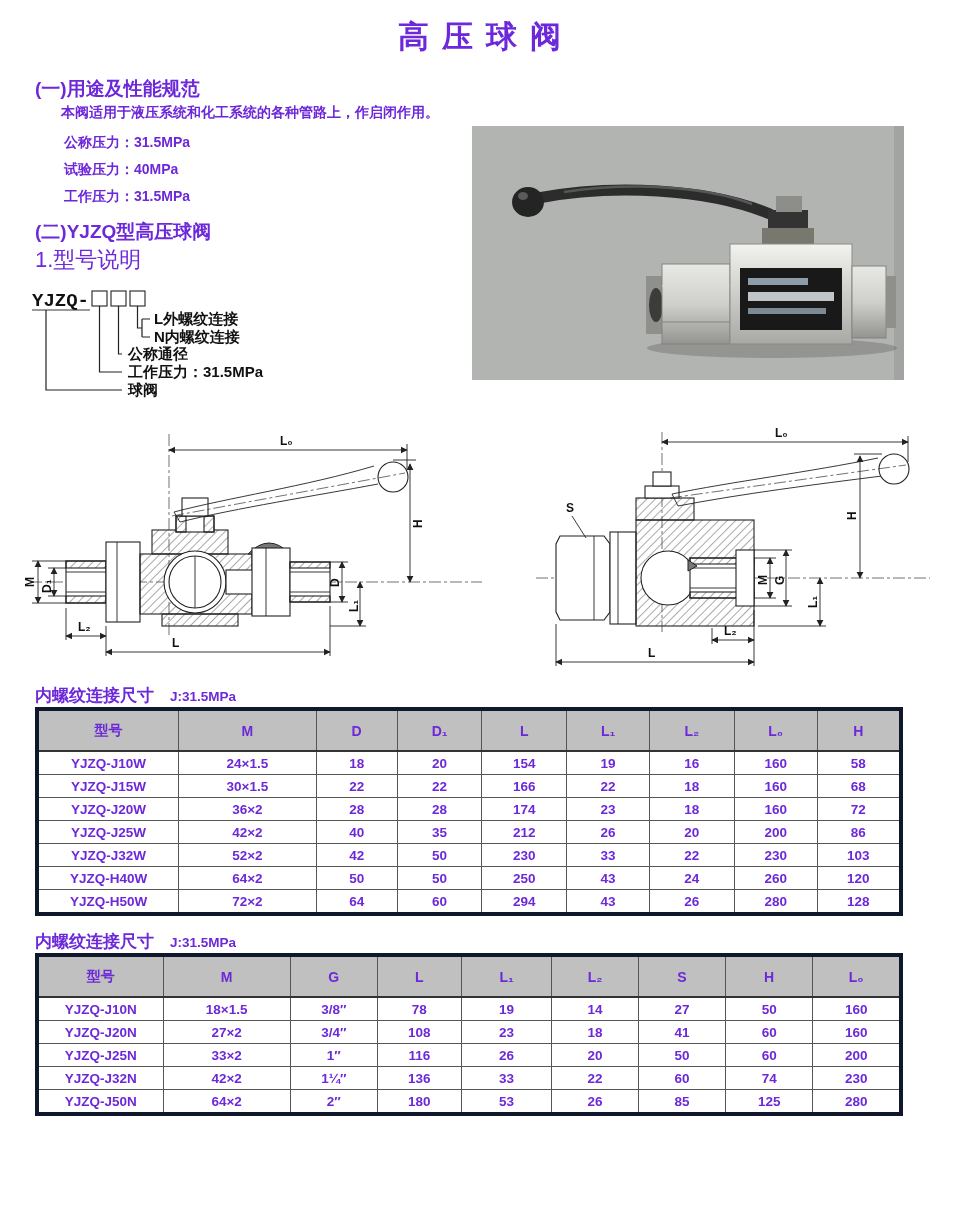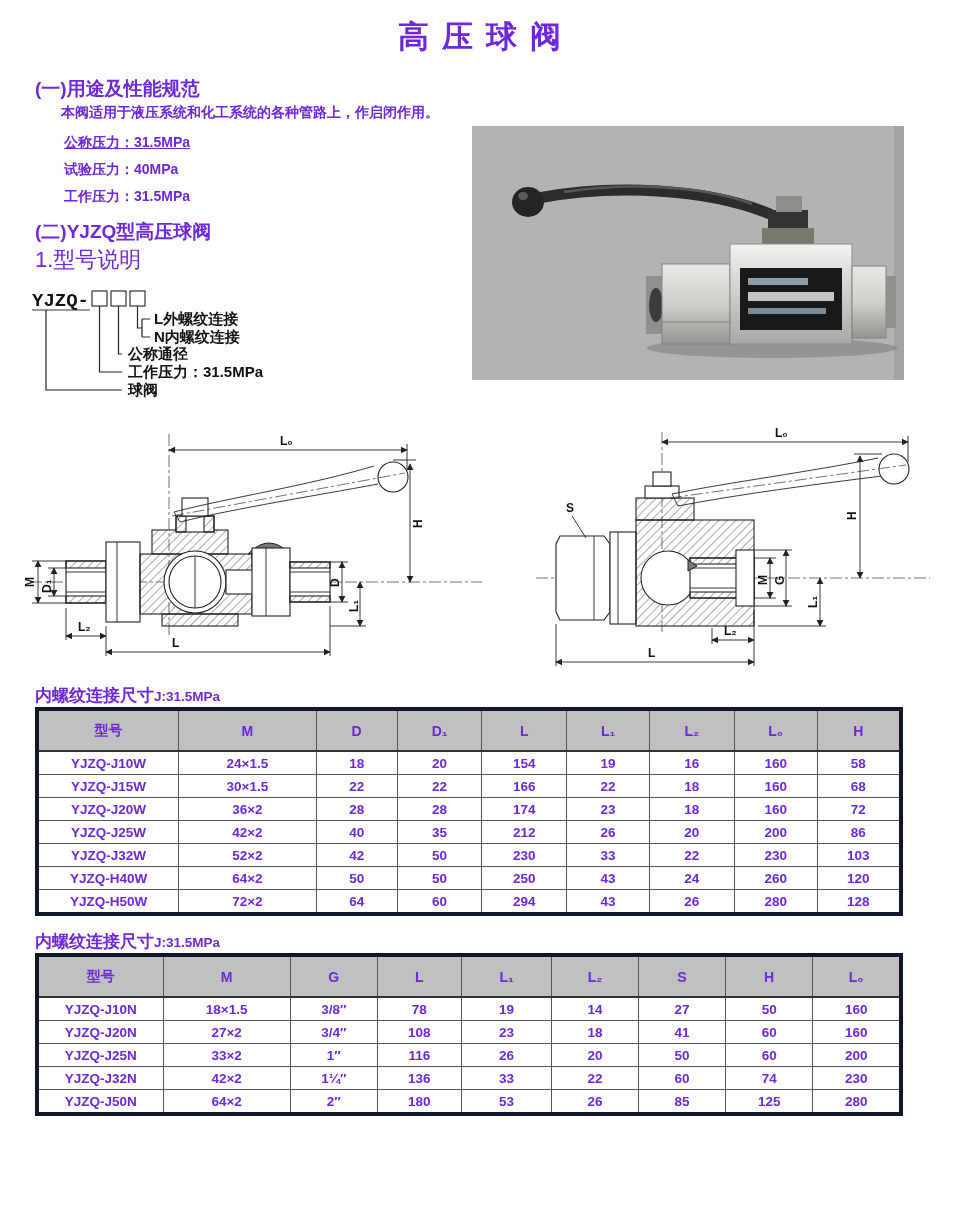--- a/index.html
+++ b/index.html
@@ -5,33 +5,33 @@
   html,body{margin:0;padding:0;background:#fff;}
   #page{position:relative;width:959px;height:1222px;background:#ffffff;overflow:hidden;
         font-family:"Liberation Sans","DejaVu Sans",sans-serif;color:#6d28d9;}
   .abs{position:absolute;}
   #title{top:16px;left:0;width:100%;text-align:center;font-size:31px;font-weight:bold;
          letter-spacing:13px;text-indent:13px;}
   .h1{font-size:19px;font-weight:bold;}
   #s1-heading{left:35px;top:76px;}
   #s1-desc{left:61px;top:104px;font-size:14px;font-weight:bold;}
   .spec{left:64px;font-size:14px;font-weight:bold;}
-  #spec-nominal{top:134px;text-decoration:underline;}
+  #spec-nominal{top:134px;}
   #spec-test{top:161px;}
   #spec-working{top:188px;}
   #s2-heading{left:35px;top:219px;}
   #s2-sub{left:35px;top:245px;font-size:22px;font-weight:normal;}
   #model-diagram{left:26px;top:282px;}
   #product-photo{left:472px;top:126px;}
   #drawing-left{left:22px;top:420px;}
   #drawing-right{left:530px;top:420px;}
   .tbl-caption{font-size:17px;font-weight:bold;}
   #t1-caption{left:35px;top:684px;}
   #t2-caption{left:35px;top:930px;}
-  .jp{font-size:13.5px;margin-left:0;}
+  .jp{font-size:13.5px;margin-left:16px;}
   table{border-collapse:collapse;table-layout:fixed;border:4px solid #0f172a;}
   #table-external{left:35px;top:707px;width:868px;}
   #table-internal{left:35px;top:953px;width:868px;}
   th{background:#bfc0bf;height:37px;font-size:14px;font-weight:bold;
      border:1px solid #555;border-bottom:2px solid #333;}
   td{height:22px;text-align:center;font-size:13.5px;font-weight:bold;
      border:1px solid #555;padding:0;}
   
   .wh{fill:#fff;stroke:#222;stroke-width:1.1;}
   .hat{fill:url(#hch);stroke:#222;stroke-width:1.1;}

